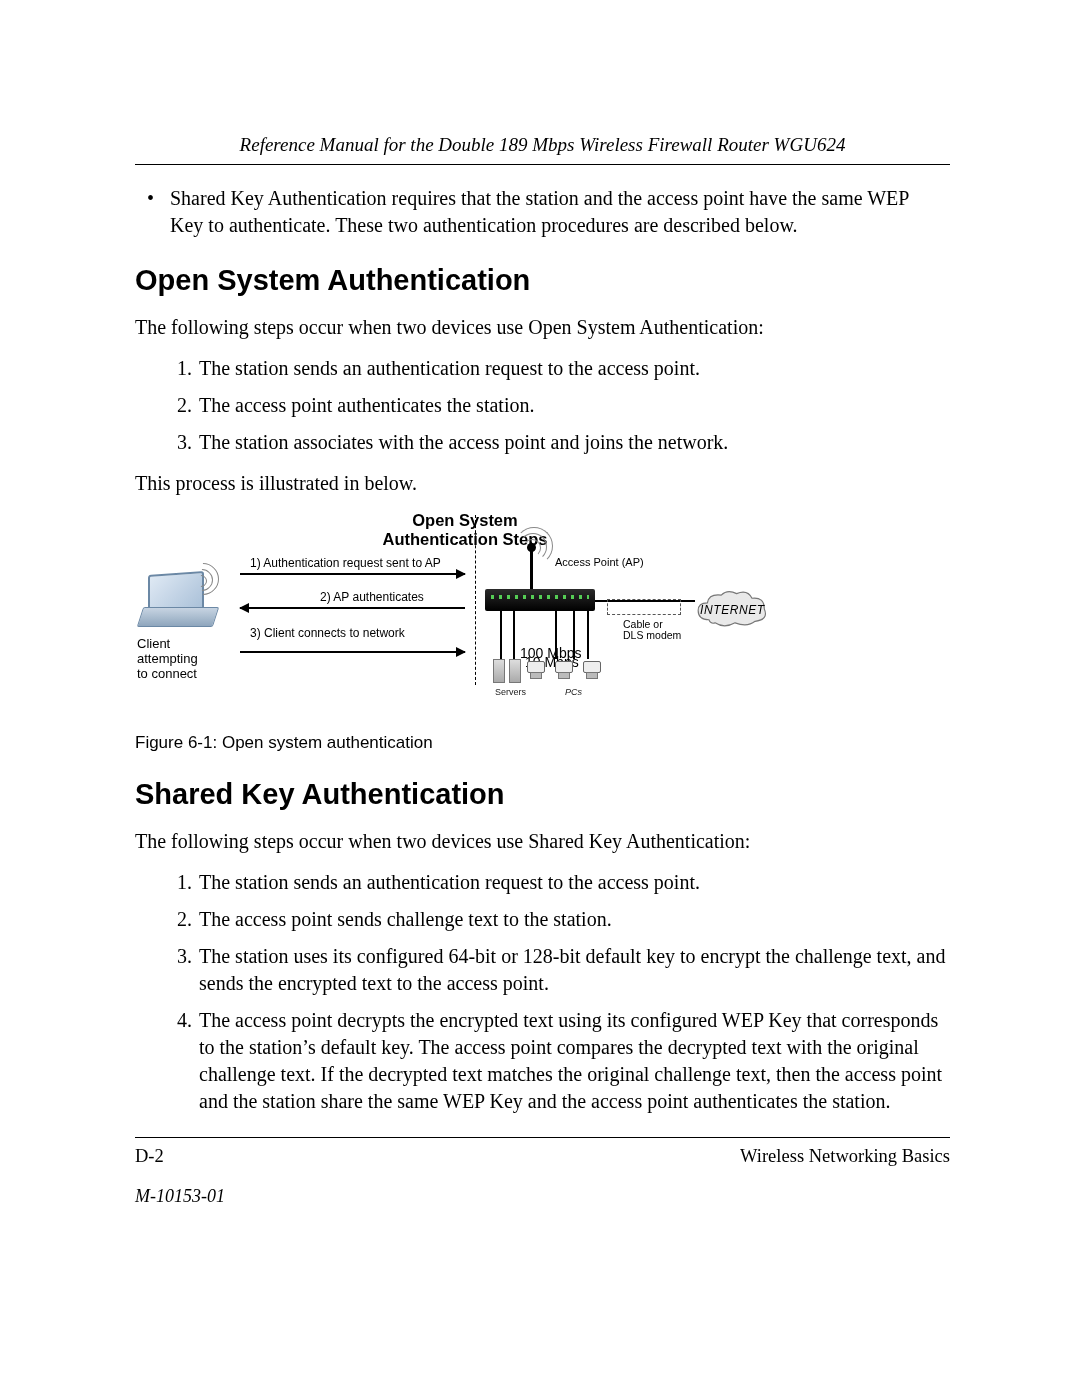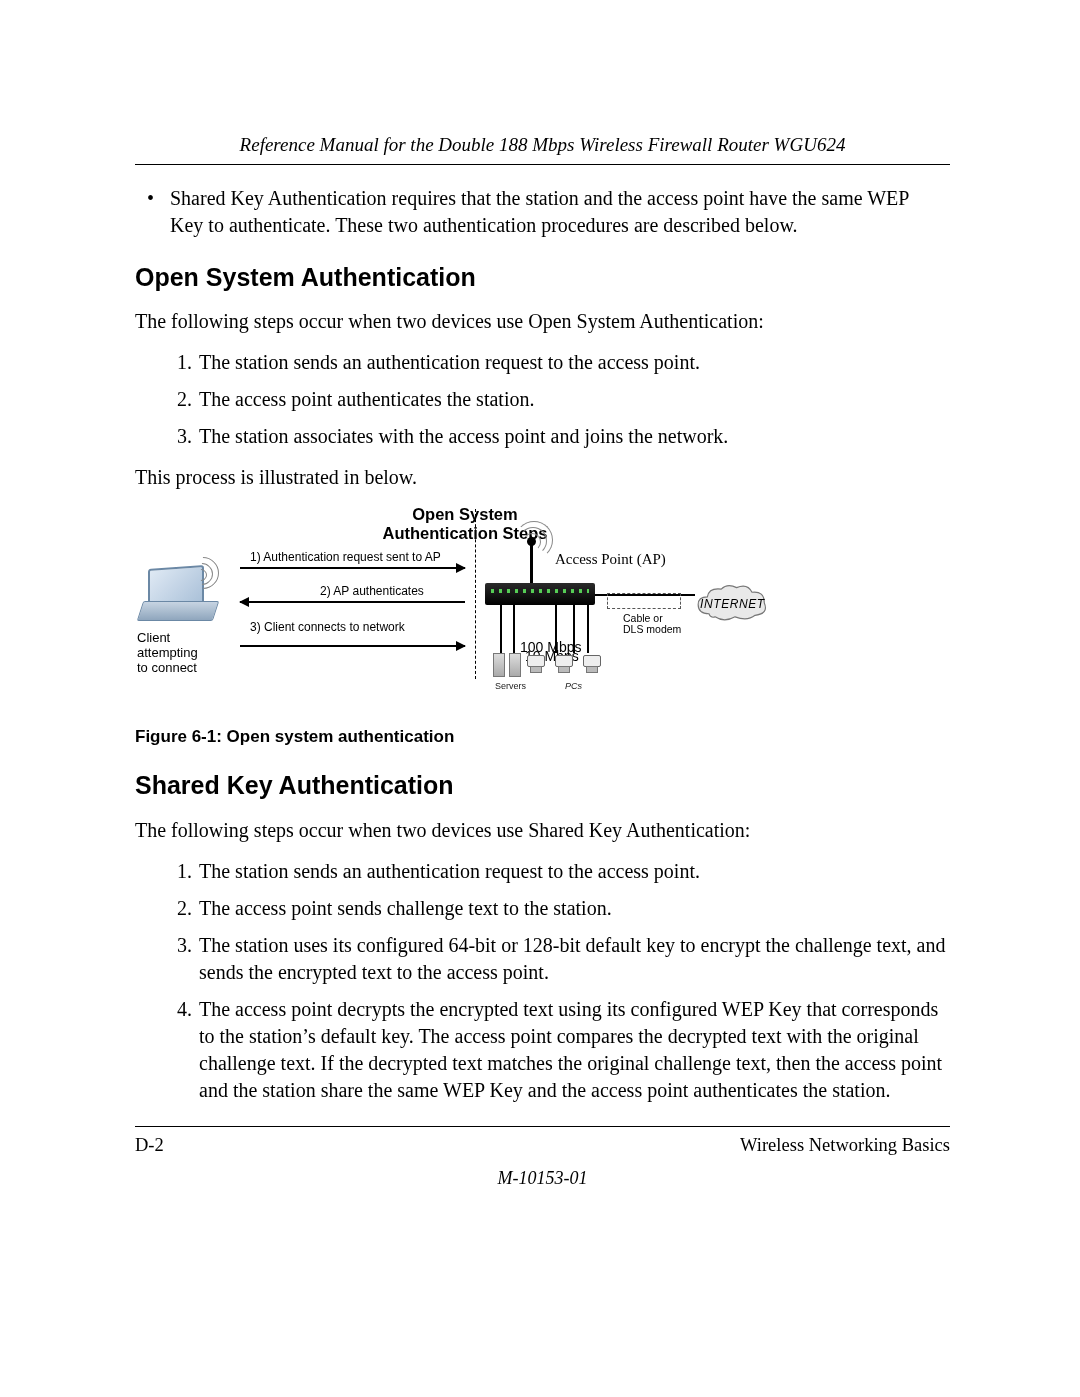--- a/index.html
+++ b/index.html
@@ -46,52 +46,51 @@
   ul.bullet > li::before {
     content: "•";
     position: absolute;
     left: 12px;
     top: 0;
     font-size: 20px;
   }
   h2.section {
     font-family: Arial, Helvetica, sans-serif;
     font-weight: bold;
-    font-size: 25px;
+    font-size: 29px;
     margin: 20px 0 14px 0;
   }
   p.body {
     margin: 0 0 14px 0;
   }
   ol.steps {
     margin: 0 0 14px 0;
     padding-left: 38px;
   }
   ol.steps > li {
     padding-left: 2px;
     margin-bottom: 10px;
     margin-left: 24px;
   }
   .figcap {
     font-family: Arial, Helvetica, sans-serif;
-    font-weight: bold;
+    font-weight: normal;
     font-size: 17px;
     margin: 16px 0 8px 0;
   }
   .footer-row {
     display: flex;
     justify-content: space-between;
     font-size: 18.5px;
     margin-top: 2px;
   }
   .docnum {
-    text-align: center;
     font-style: italic;
     font-size: 18px;
-    margin-top: 8px;
+    margin-top: 15px;
   }
 
   
   .figure {
     position: relative;
     width: 660px;
     height: 205px;
     margin: 12px 0 0 0;
     font-family: Arial, Helvetica, sans-serif;
   }
@@ -199,22 +198,21 @@
     border-radius: 2px;
   }
   .antenna::after {
     content:"";
     position:absolute; left:-3px; top:-6px;
     width:9px; height:9px; background:#000; border-radius:50%;
   }
   .ap-label {
     position: absolute;
     left: 420px; top: 44px;
-    font-size: 15px;
-    font-family: Liberation Serif, serif;
+    font-size: 11px;
   }
   
   .eth {
     position:absolute; background:#000;
   }
   
   .pcrow {
     position:absolute;
     left: 392px; top: 150px;
     display:flex; gap:10px;
@@ -272,21 +270,21 @@
   .speedlbl {
     position:absolute;
     font-size:14px; line-height:1;
   }
 </style>
 </head>
 <body>
 
 <div class="page">
 
-  <div class="running-head">Reference Manual for the Double 188 Mbps Wireless Firewall Router WGU624</div>
+  <div class="running-head">Reference Manual for the Double 189 Mbps Wireless Firewall Router WGU624</div>
   <hr class="rule">
 
   <ul class="bullet">
     <li>Shared Key Authentication requires that the station and the access point have the same WEP Key to authenticate. These two authentication procedures are described below.</li>
   </ul>
 
   <h2 class="section">Open System Authentication</h2>
   <p class="body">The following steps occur when two devices use Open System Authentication:</p>
   <ol class="steps">
     <li>The station sends an authentication request to the access point.</li>

